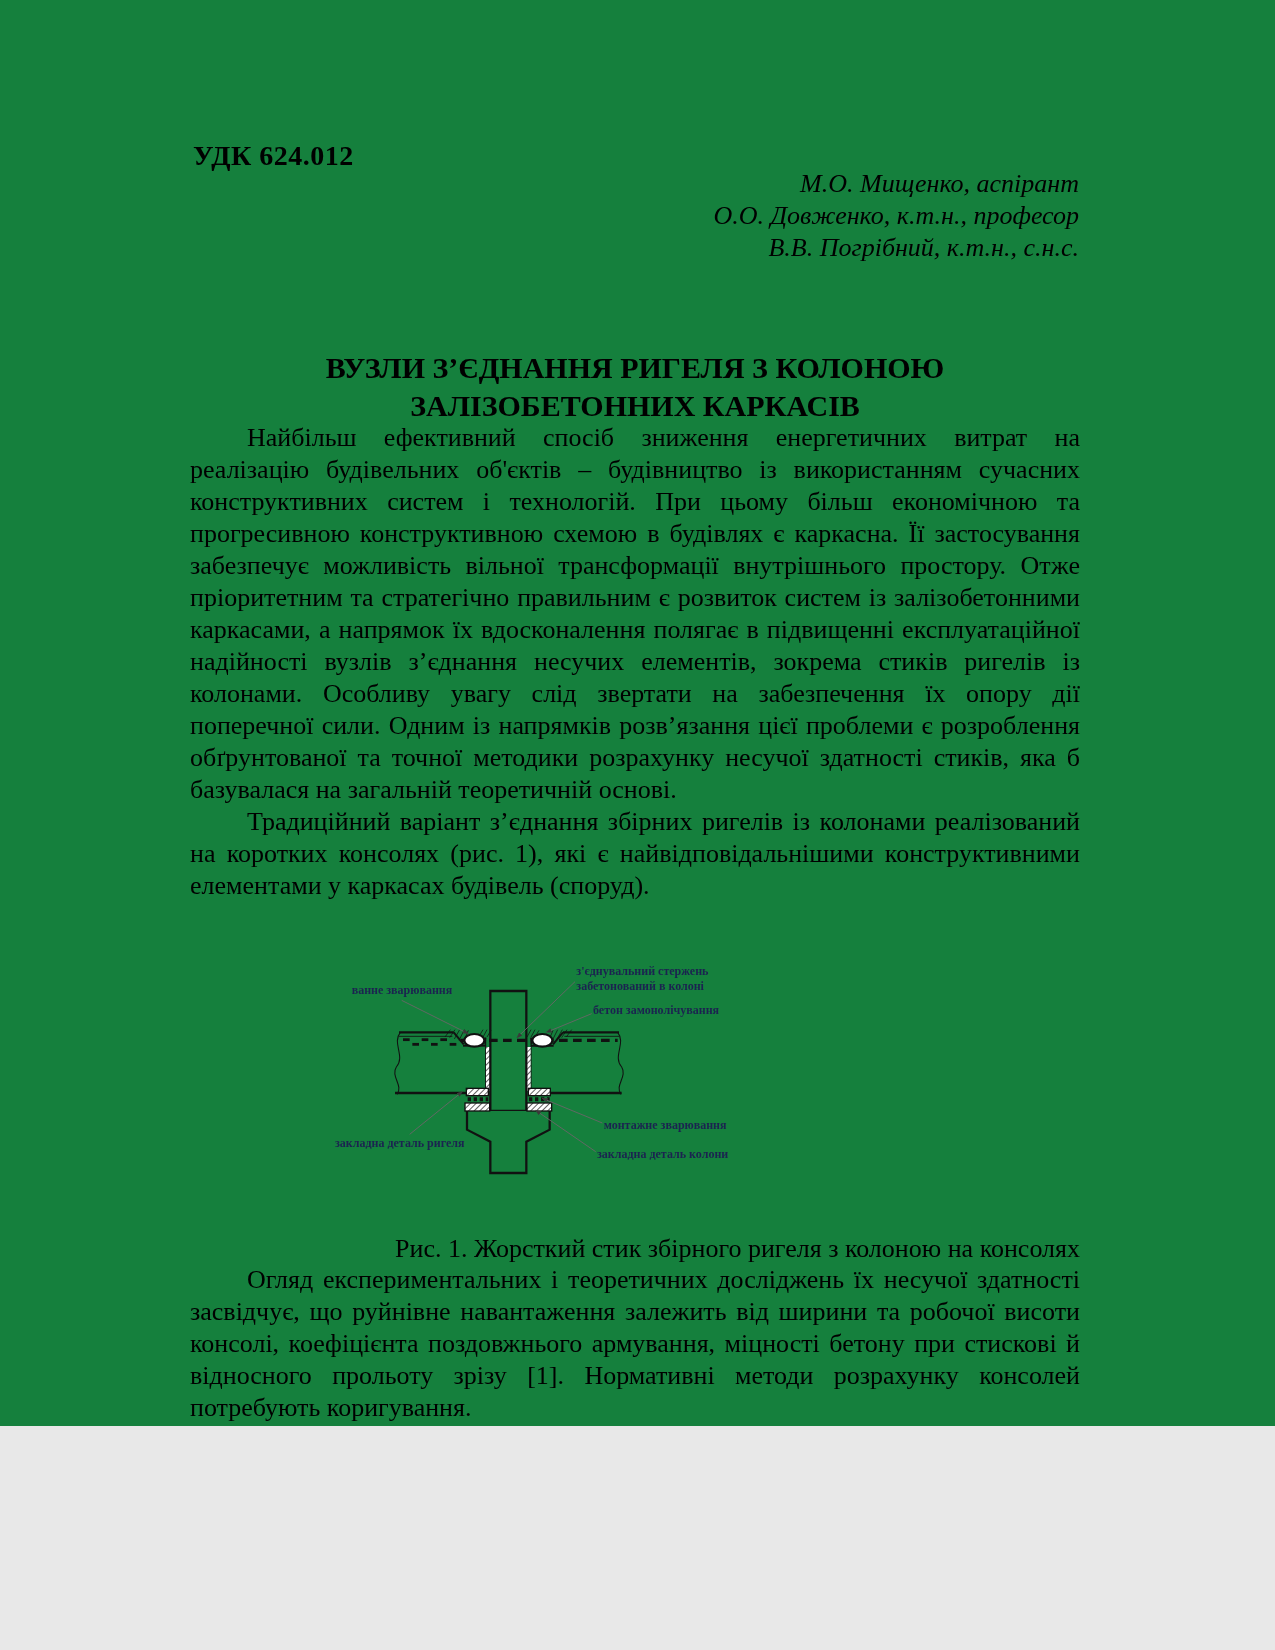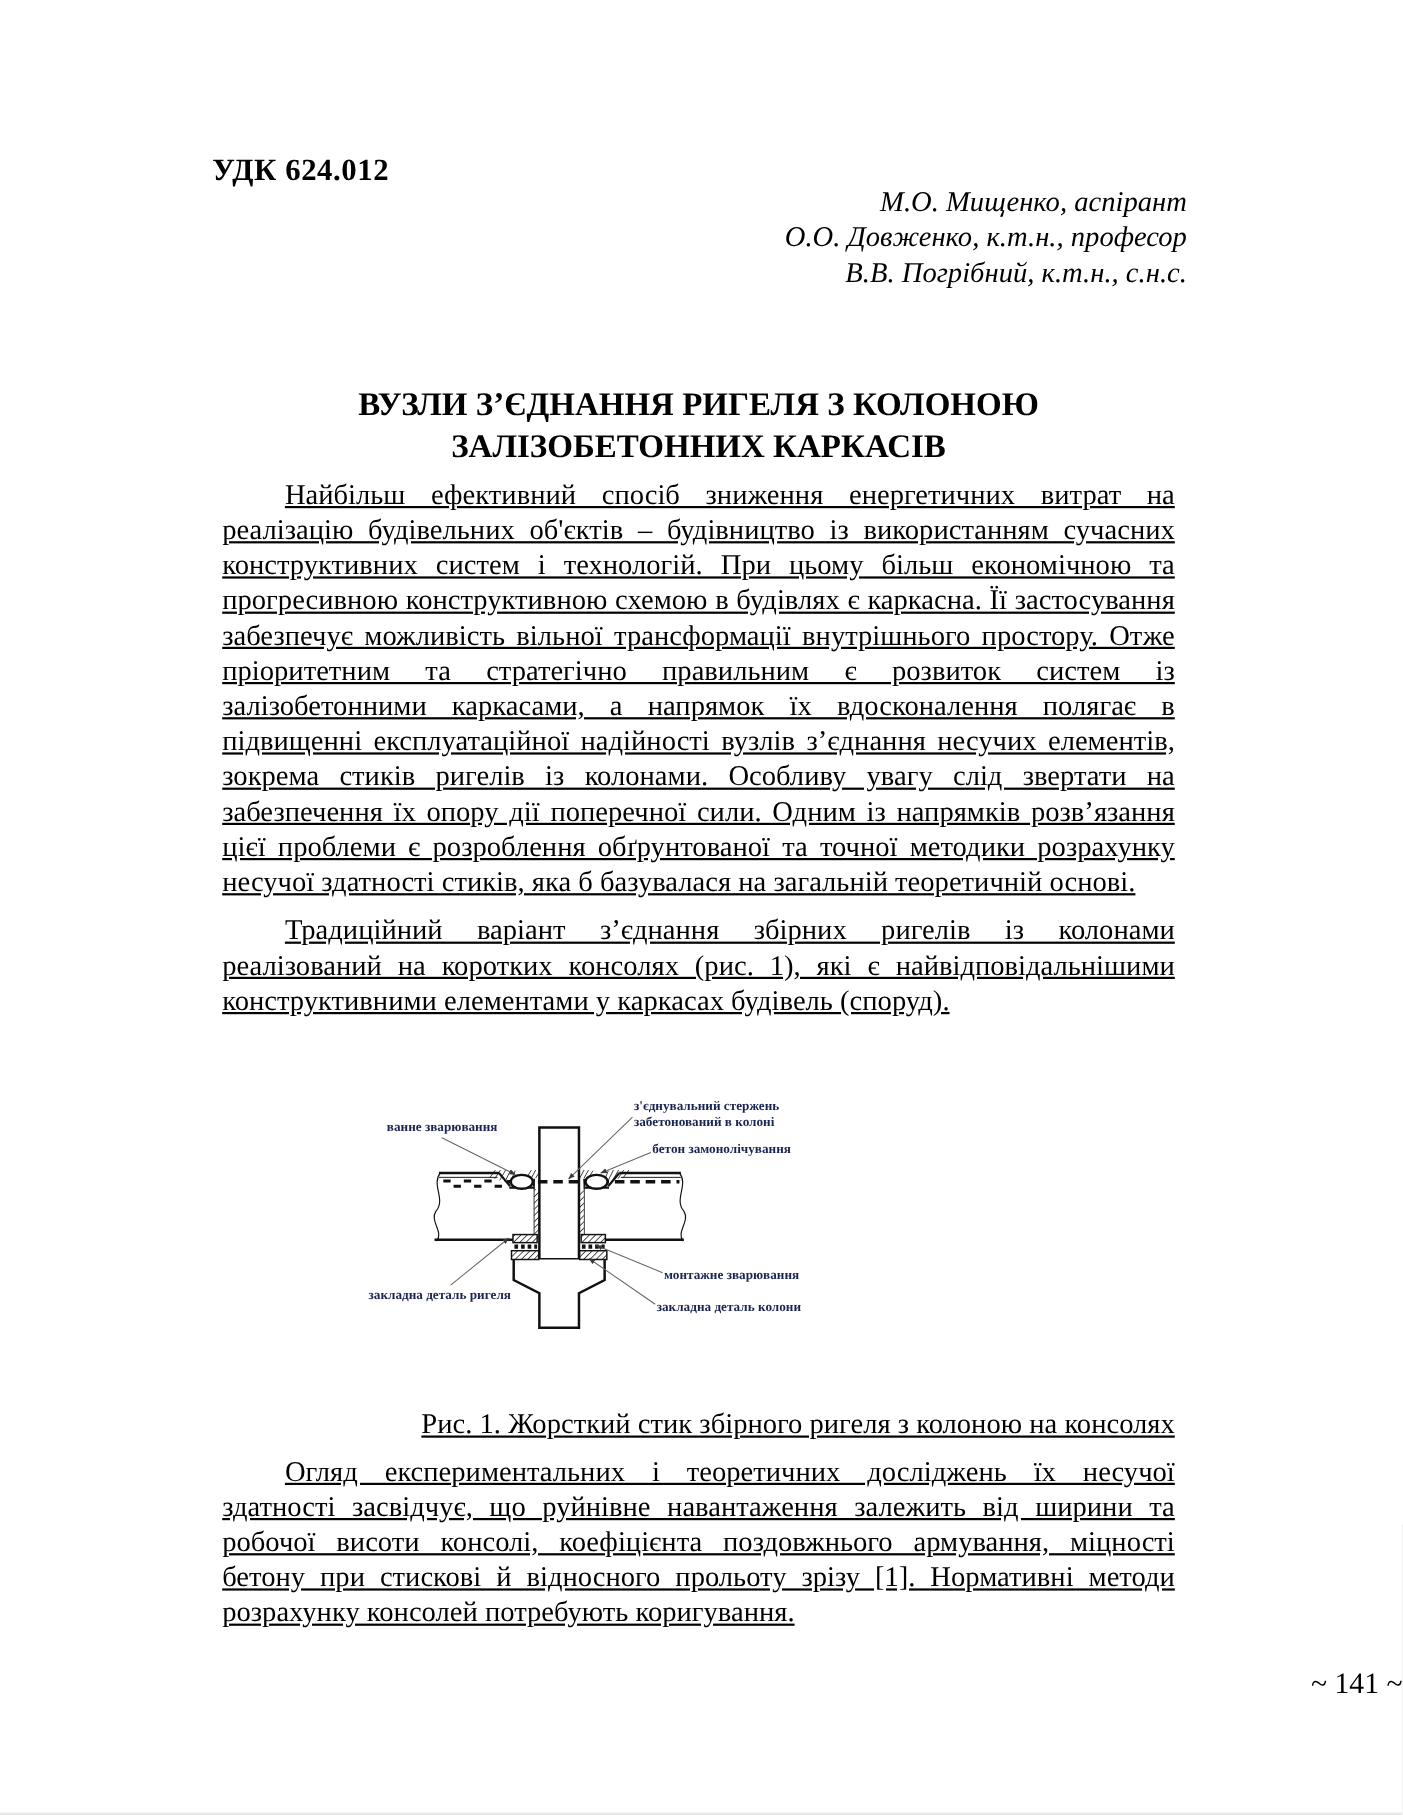--- a/index.html
+++ b/index.html
@@ -1,20 +1,20 @@
 <!DOCTYPE html>
 <html><head>
 <meta charset="utf-8">
 <style>
   html,body{margin:0;padding:0;background:#e8e8e8;}
   .page{
     position:relative;
-    width:1275px;height:1648px;
+    width:1275px;height:1426px;
     margin:0 auto;
-    background:#ffffff;
+    background:#15803d;
     font-family:"Liberation Serif","DejaVu Serif",serif;
     color:#000;
     overflow:hidden;
   }
   .udc{
     position:absolute;left:193px;top:140px;
     font-size:28px;font-weight:bold;letter-spacing:.5px;
   }
   .authors{
     position:absolute;right:196px;top:168px;left:193px;
@@ -22,21 +22,21 @@
     font-size:26px;font-style:italic;line-height:32px;
   }
   .title{
     position:absolute;left:190px;top:349px;width:890px;
     text-align:center;font-size:30px;font-weight:bold;line-height:38px;font-family:Liberation Serif, serif;
   }
   .bodytext{
     position:absolute;left:190px;top:422px;width:890px;
     font-size:26px;line-height:32px;text-align:justify;
   }
-  .bodytext p{margin:12px;text-indent:57px;text-decoration:underline;}
+  .bodytext p{margin:0;text-indent:57px;}
   .figurewrap{margin:2px 0 0 135px;width:650px;}
   .figurewrap svg{display:block;}
   .caption{
     margin:0;text-indent:0 !important;text-align:right;
     font-size:26px;line-height:30px;margin-top:20px;margin-bottom:6px;
   }
   .pagenum{
     position:absolute;left:0;top:1515px;width:1275px;
     text-align:right;font-size:27px;
   }

